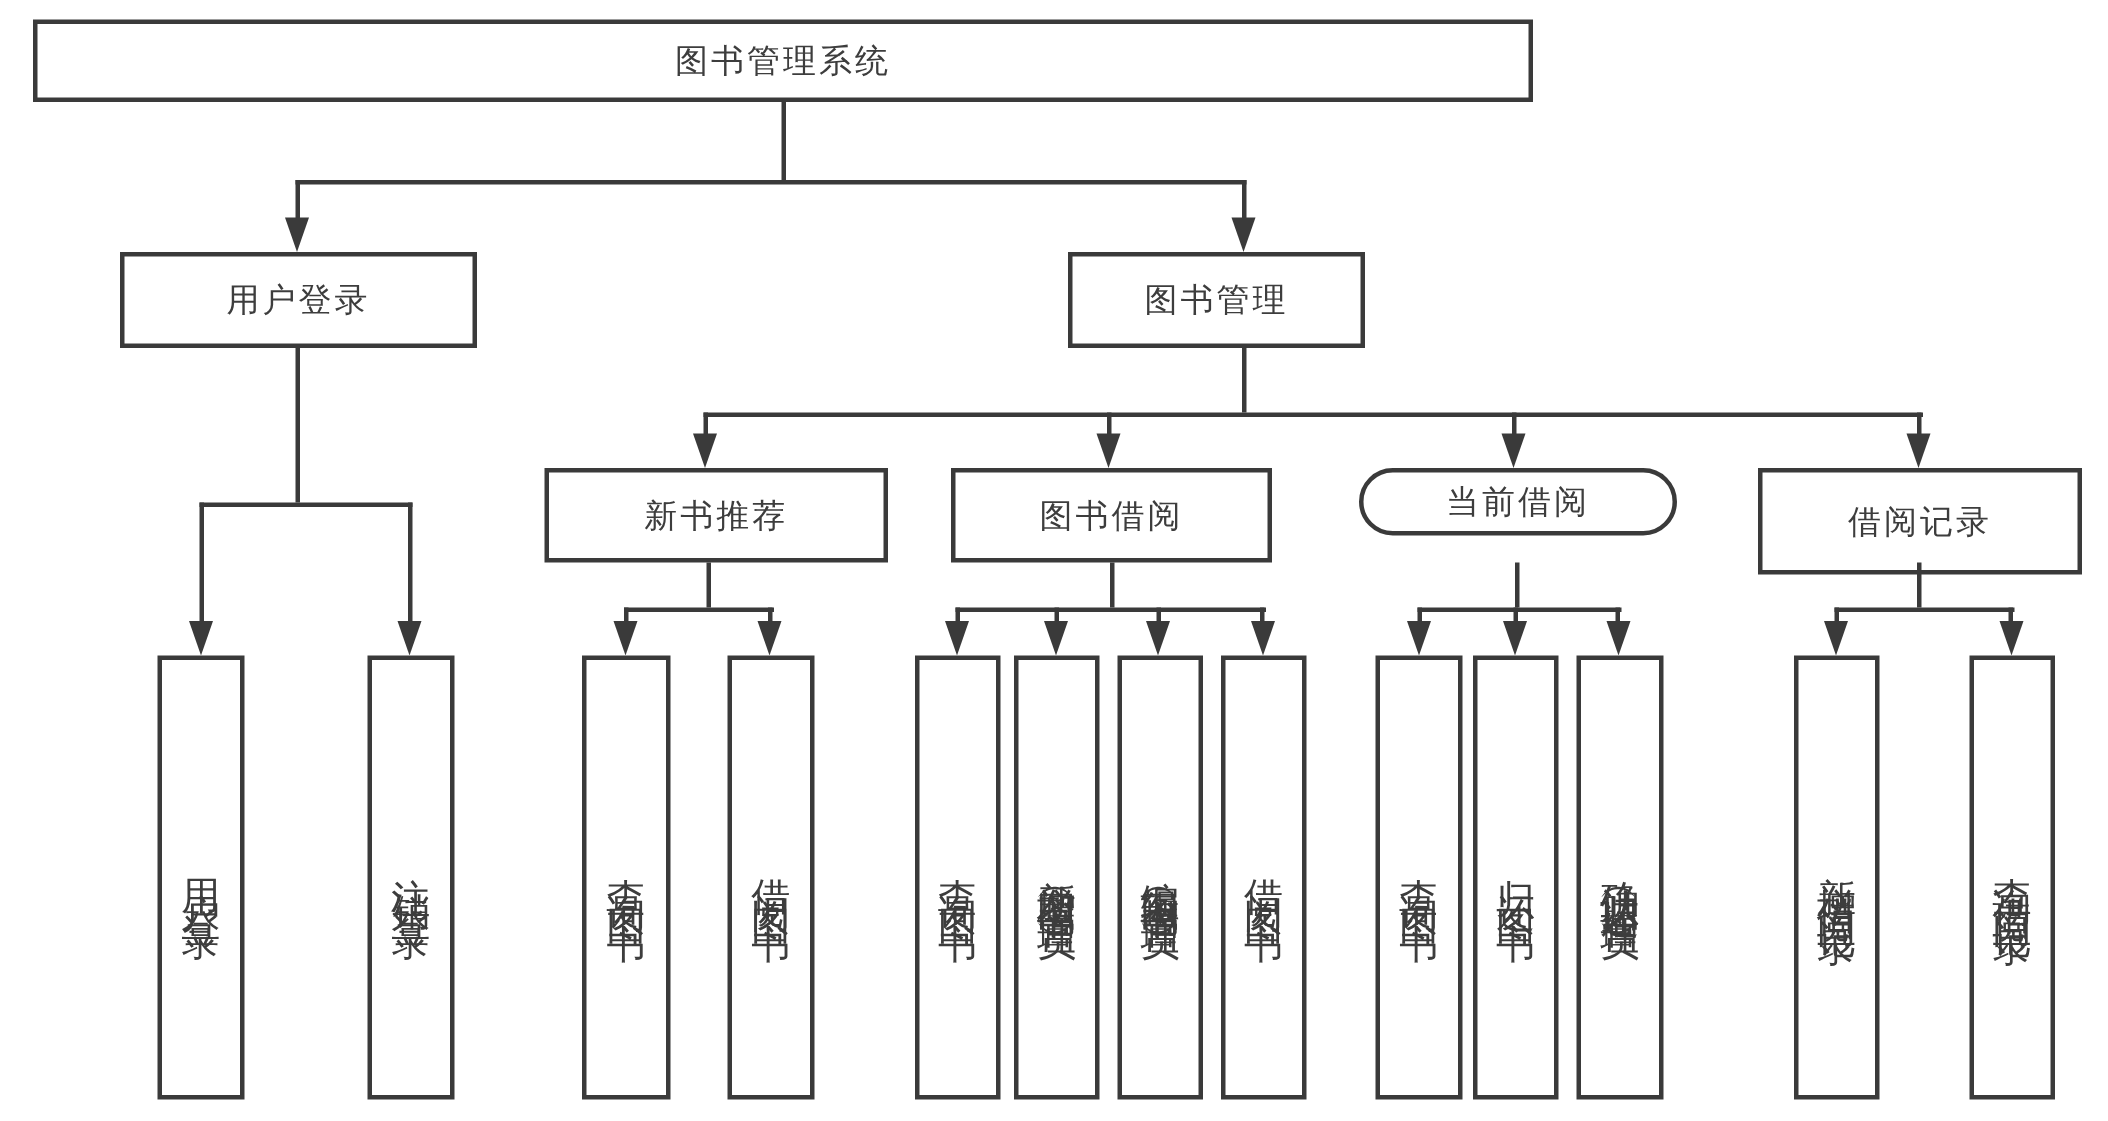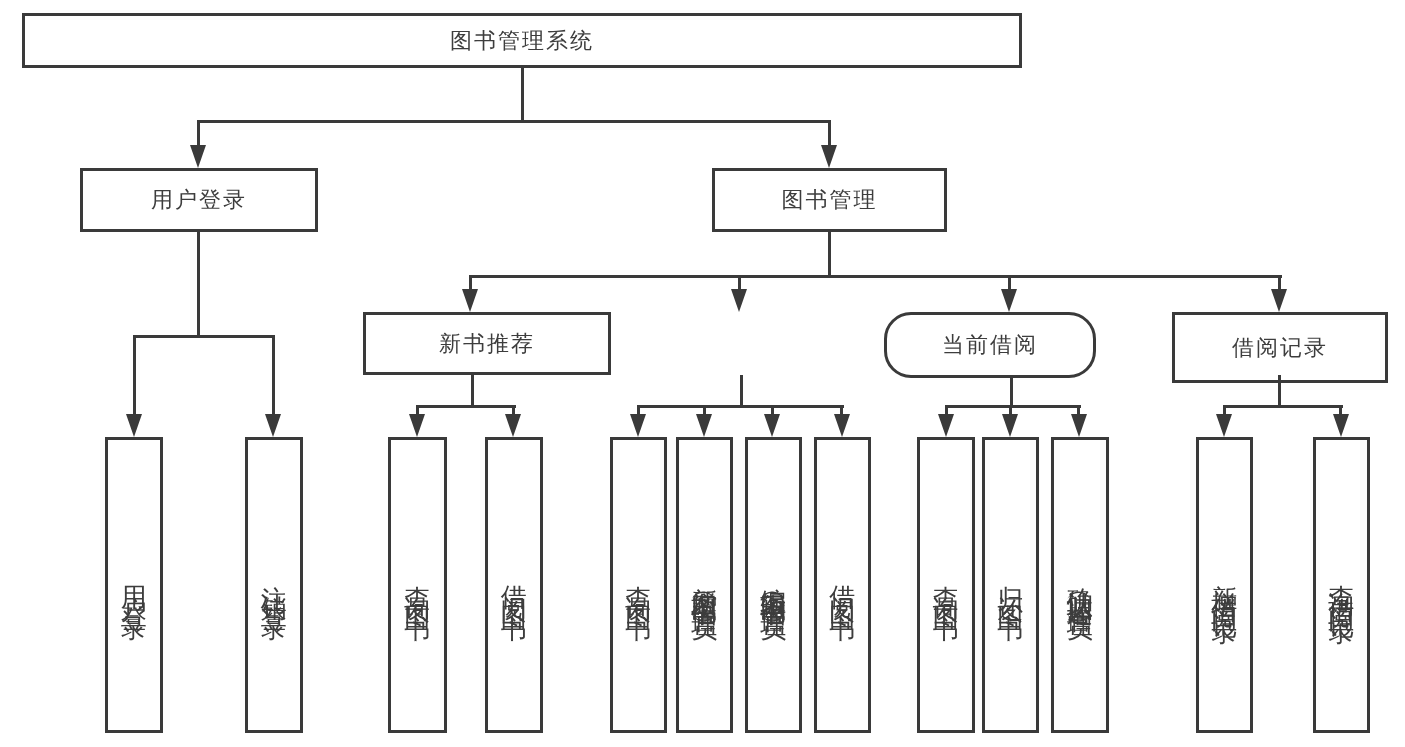--- a/index.html
+++ b/index.html
@@ -43,21 +43,21 @@
   <div class="lv" style="left:521px; top:68px;  height:52px;"></div>
   <div class="lh" style="left:197px; top:120px; width:634px;"></div>
   <div class="lv" style="left:197px; top:120px; height:27px;"></div>
   <div class="arrow" style="left:190px; top:145px;"></div>
   <div class="lv" style="left:828px; top:120px; height:27px;"></div>
   <div class="arrow" style="left:821px; top:145px;"></div>
 
   <div class="box" style="left:80px; top:168px; width:238px; height:64px;">
     <span>用户登录</span>
   </div>
-  <div class="box" style="left:712px; top:168px; width:235px; height:64px;">
+  <div class="box" style="left:712px; top:168px; width:198px; height:64px;">
     <span>图书管理</span>
   </div>
 
   <div class="lv" style="left:197px; top:232px; height:103px;"></div>
   <div class="lh" style="left:133px; top:335px; width:142px;"></div>
   <div class="lv" style="left:133px; top:335px; height:81px;"></div>
   <div class="arrow" style="left:126px; top:414px;"></div>
   <div class="lv" style="left:272px; top:335px; height:81px;"></div>
   <div class="arrow" style="left:265px; top:414px;"></div>
 
@@ -65,24 +65,27 @@
   <div class="lh" style="left:469px;  top:275px; width:813px;"></div>
   <div class="lv" style="left:469px;  top:275px; height:16px;"></div>
   <div class="arrow" style="left:462px;  top:289px;"></div>
   <div class="lv" style="left:738px;  top:275px; height:16px;"></div>
   <div class="arrow" style="left:731px;  top:289px;"></div>
   <div class="lv" style="left:1008px; top:275px; height:16px;"></div>
   <div class="arrow" style="left:1001px; top:289px;"></div>
   <div class="lv" style="left:1278px; top:275px; height:16px;"></div>
   <div class="arrow" style="left:1271px; top:289px;"></div>
 
-  <div class="box" style="left:363px;  top:312px; width:248px; height:63px;">
+  <div class="box" style="left:363px;  top:312px; width:229px; height:63px;">
     <span>新书推荐</span>
   </div>
-  <div class="box" style="left:884px;  top:312px; width:212px; height:66px;border-radius:27px;">
+  <div class="box" style="left:634px;  top:312px; width:214px; height:63px;">
+    <span>图书借阅</span>
+  </div>
+  <div class="box" style="left:906px;  top:312px; width:212px; height:45px;border-radius:27px;">
     <span>当前借阅</span>
   </div>
   <div class="box" style="left:1172px; top:312px; width:216px; height:71px;">
     <span>借阅记录</span>
   </div>
 
   <div class="lv" style="left:471px; top:375px; height:30px;"></div>
   <div class="lh" style="left:416px; top:405px; width:100px;"></div>
   <div class="lv" style="left:416px; top:405px; height:12px;"></div>
   <div class="arrow" style="left:409px; top:414px;"></div>

